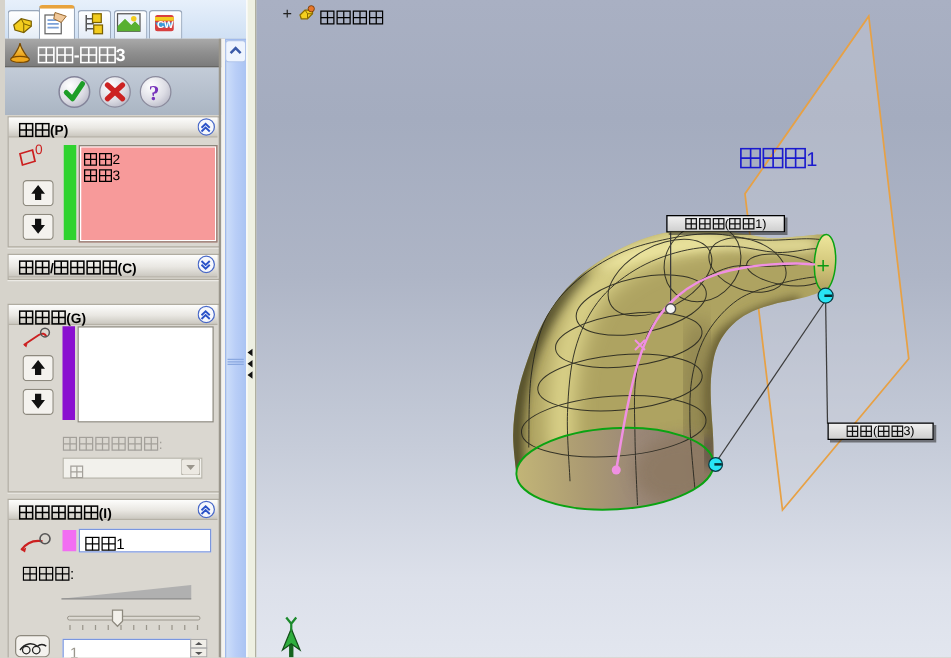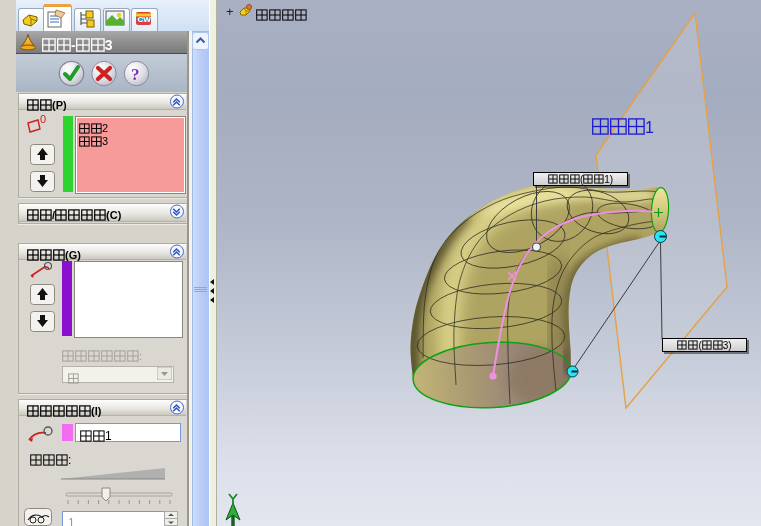--- a/index.html
+++ b/index.html
@@ -200,21 +200,21 @@
         <rect x="26.7" y="0.9" width="10.4" height="10.2"></rect>
         <line x1="26.7" y1="6.0" x2="37.1" y2="6.0"></line>
         <line x1="32.0" y1="0.9" x2="32.0" y2="11.1"></line>
       </g>
       <g stroke="#000" stroke-width="1.0" fill="none">
         <rect x="39.7" y="0.9" width="10.4" height="10.2"></rect>
         <line x1="39.7" y1="6.0" x2="50.1" y2="6.0"></line>
         <line x1="45.0" y1="0.9" x2="45.0" y2="11.1"></line>
       </g>
     </svg></div>
-<div id="panel" style="position:absolute;left:16px;top:0;width:182px;height:526px">
+<div id="panel" style="position:absolute;left:4px;top:0;width:182px;height:526px">
 <div style="position:absolute;left:0;top:0;width:199px;height:31px;background:linear-gradient(180deg,#e7f0fb,#cfe0f4)"></div>
 <div style="position:absolute;left:0;top:31px;width:176px;height:495px;background:#d6d3cb"></div>
 <div style="position:absolute;left:2px;top:8px;width:25px;height:22px;background:linear-gradient(180deg,#ffffff,#e4ecf6);border:1px solid #9aa8bb;border-bottom:none;border-top-left-radius:3px;border-top-right-radius:3px"></div>
 <div style="position:absolute;left:27px;top:4px;width:27px;height:27px;background:#fff;border:1px solid #9aa8bb;border-bottom:none;border-top:3px solid #e8a33d;border-top-left-radius:3px;border-top-right-radius:3px"></div>
 <div style="position:absolute;left:58px;top:8px;width:25px;height:22px;background:linear-gradient(180deg,#ffffff,#e4ecf6);border:1px solid #9aa8bb;border-bottom:none;border-top-left-radius:3px;border-top-right-radius:3px"></div>
 <div style="position:absolute;left:87px;top:8px;width:25px;height:22px;background:linear-gradient(180deg,#ffffff,#e4ecf6);border:1px solid #9aa8bb;border-bottom:none;border-top-left-radius:3px;border-top-right-radius:3px"></div>
 <div style="position:absolute;left:115px;top:8px;width:25px;height:22px;background:linear-gradient(180deg,#ffffff,#e4ecf6);border:1px solid #9aa8bb;border-bottom:none;border-top-left-radius:3px;border-top-right-radius:3px"></div>
 <svg style="position:absolute;left:5px;top:12px" width="20" height="16">
       <path d="M2,8 L8,3 L16,5 L16,9 L10,14 L3,12 Z" fill="#f2cc1e" stroke="#7a6000" stroke-width="1"></path>
       <path d="M8,3 L10,7 L10,14 M10,7 L16,9" stroke="#7a6000" stroke-width="0.8" fill="none"></path>

